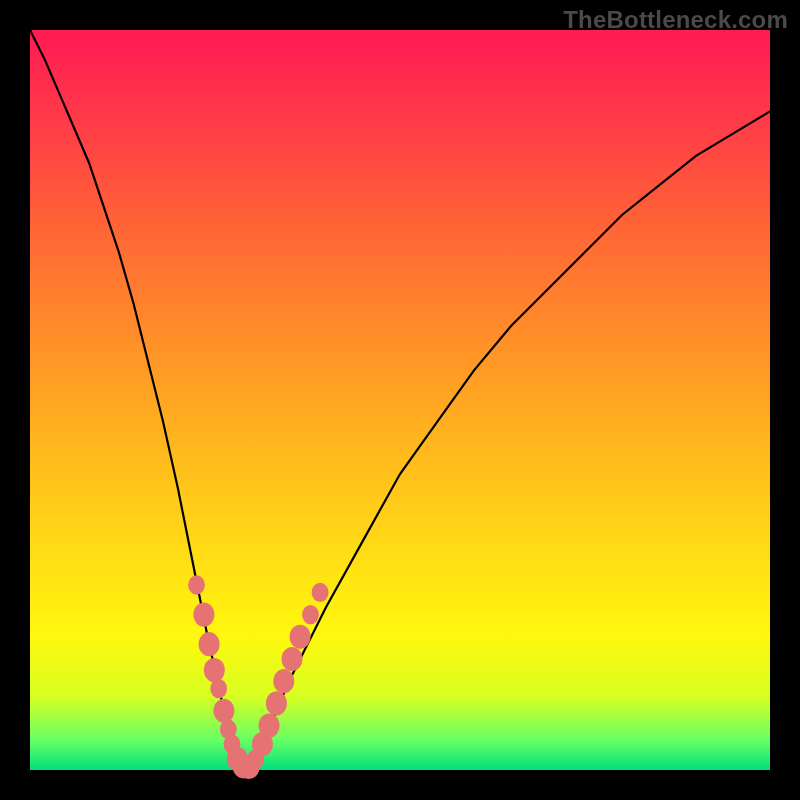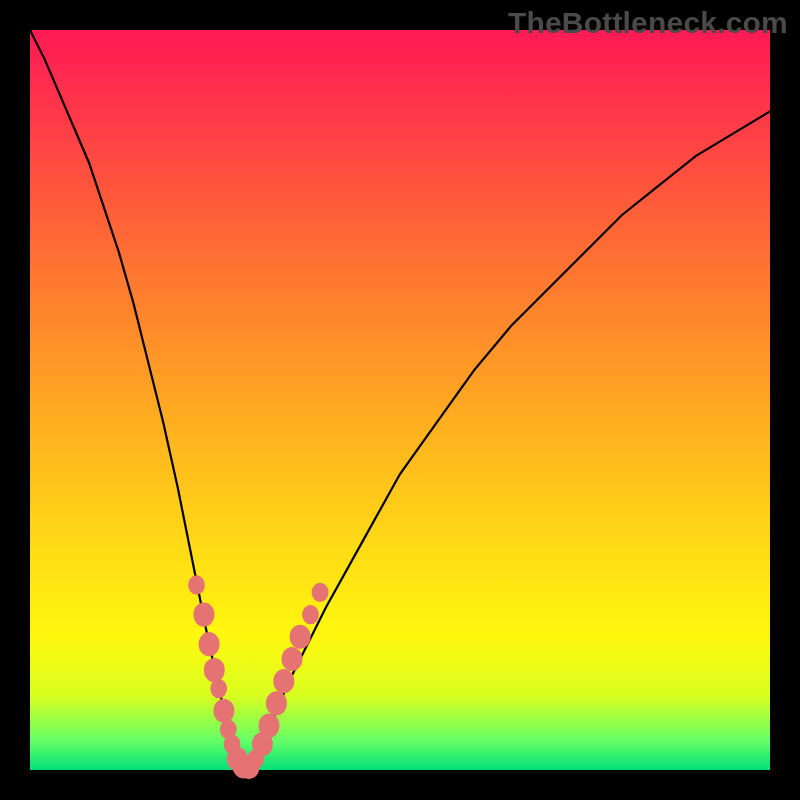--- a/index.html
+++ b/index.html
@@ -28,21 +28,21 @@
       #d8ff20 90%,
       #66ff66 96%,
       #00e07a 100%
     );
   }
   .watermark {
     position: absolute;
     top: 6px;
     right: 12px;
     color: #4a4a4a;
-    font-size: 30px;
+    font-size: 24px;
     font-weight: 600;
     letter-spacing: 0.2px;
     z-index: 5;
   }
   svg.overlay {
     position: absolute;
     left: 0;
     top: 0;
     width: 800px;
     height: 800px;

